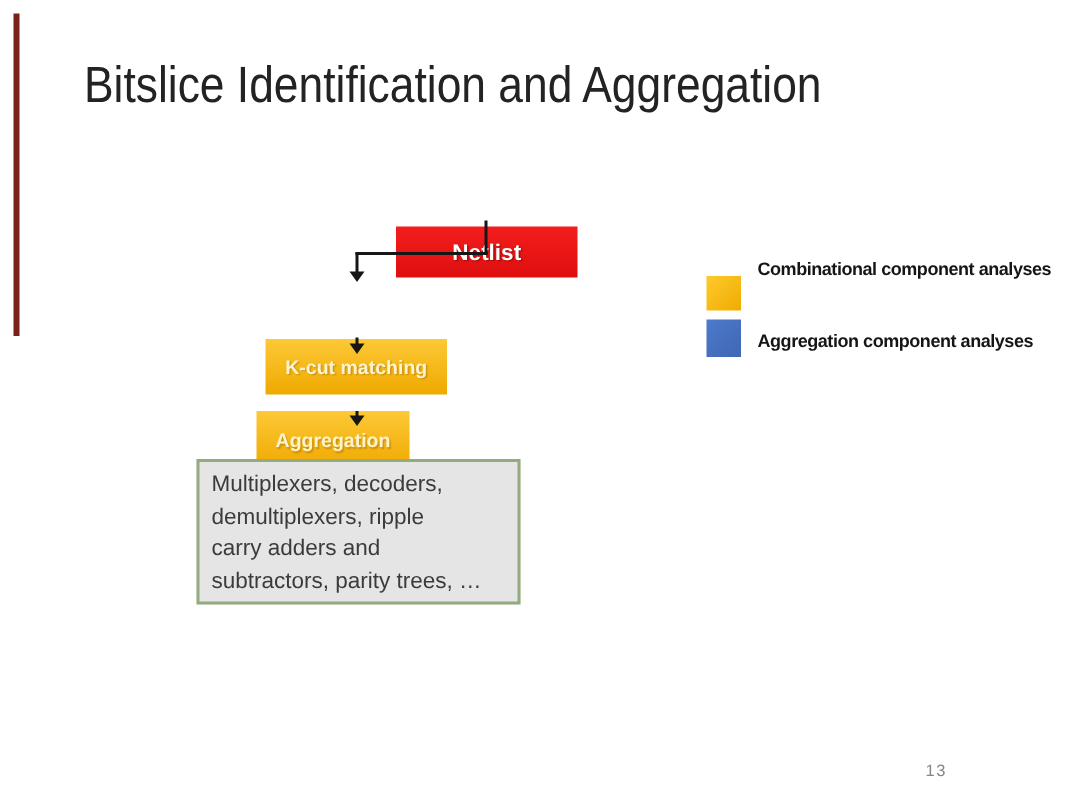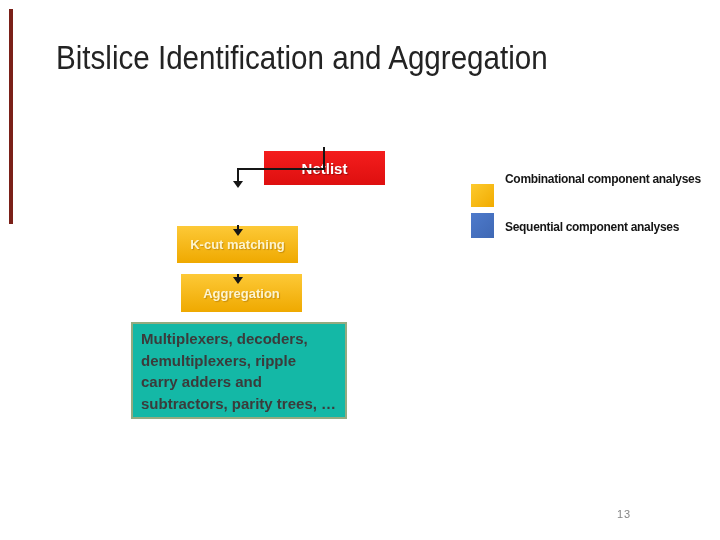--- a/index.html
+++ b/index.html
@@ -33,25 +33,25 @@
     background:linear-gradient(180deg,#f41d1d,#de0f0f);
     color:#ffffff;font-size:15px;font-weight:700;
     text-shadow:1px 1px 1px rgba(110,0,0,0.55);
   }
   .box-gold{
     background:linear-gradient(180deg,#fdc937,#efa900);
     color:#fdf4cf;font-size:13px;font-weight:700;
     text-shadow:1px 1px 1px rgba(150,100,0,0.45);
   }
   .box-kcut{left:177px;top:188px;width:121px;height:37px;align-items:center;}
-  .box-aggregation{left:181px;top:236px;width:121px;height:38px;}
+  .box-aggregation{left:171px;top:236px;width:102px;height:38px;}
   .box-result{
-    left:131px;top:284px;width:216px;height:97px;
-    background:#14b8a6;border:2px solid #94ab80;
-    color:#3b3b3b;font-size:15px;font-weight:700;line-height:21.5px;
+    left:131px;top:268px;width:216px;height:97px;
+    background:#e5e5e5;border:2px solid #94ab80;
+    color:#3b3b3b;font-size:15px;font-weight:400;line-height:21.5px;
     padding:4px 8px;white-space:pre-line;text-align:left;
     align-items:flex-start;justify-content:flex-start;
   }
   
   .line{position:absolute;background:#161616;}
   .ln-netlist-v1{left:323px;top:147px;width:2px;height:23px;}
   .ln-netlist-h1{left:237px;top:168px;width:88px;height:2px;}
   .ln-netlist-v2{left:237px;top:168px;width:2px;height:14px;}
   .ln-a1{left:237px;top:225px;width:2px;height:5px;}
   .ln-a2{left:237px;top:274px;width:2px;height:4px;}
@@ -122,17 +122,17 @@
     <span>Multiplexers, decoders,
 demultiplexers, ripple
 carry adders and
 subtractors, parity trees, …</span>
   </div>
 
   <div class="swatch swatch-comb"></div>
   <div class="legend-label legend-label-comb">Combinational component analyses</div>
 
   <div class="swatch swatch-seq"></div>
-  <div class="legend-label legend-label-seq">Sequential component analyses</div>
+  <div class="legend-label legend-label-seq">Aggregation component analyses</div>
 
   <div class="page-number">13</div>
 
 </div>
 
 </body></html>

